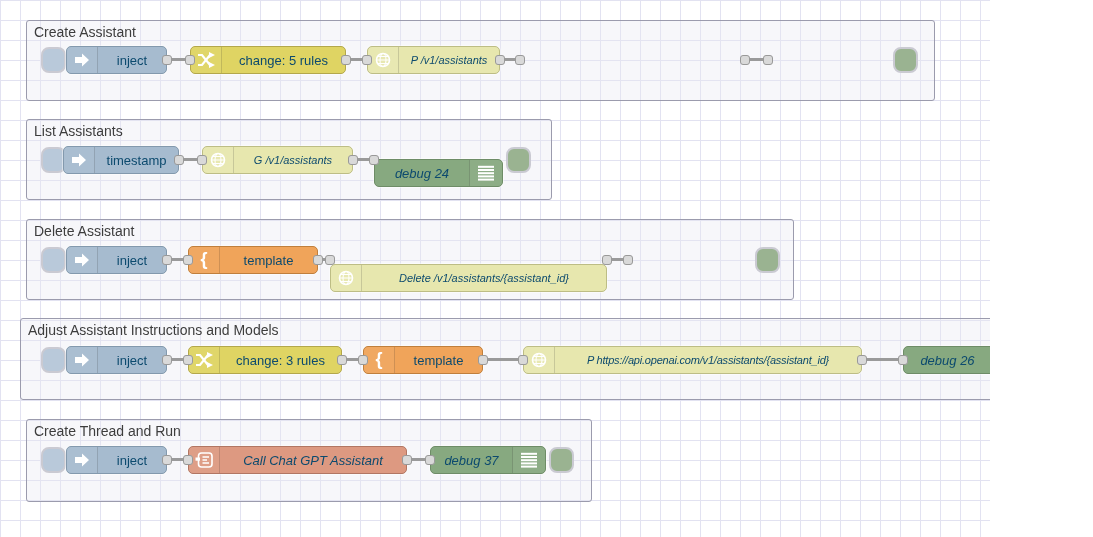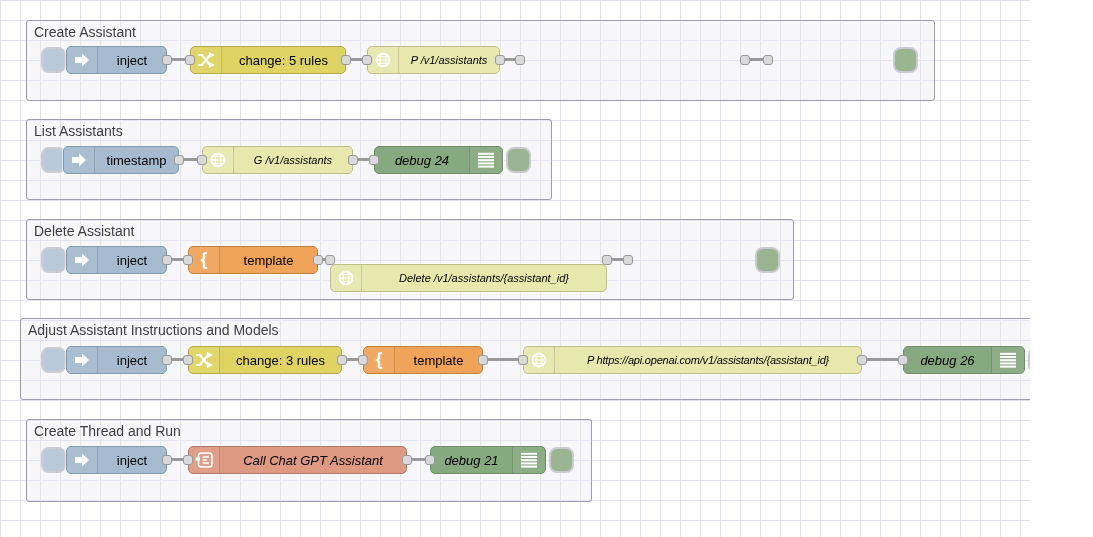--- a/index.html
+++ b/index.html
@@ -3,21 +3,20 @@
 <meta charset="utf-8">
 <style>
   html,body{margin:0;padding:0;}
   body{font-family:"Liberation Sans",sans-serif;}
   #canvas{
     position:relative;width:990px;height:537px;overflow:hidden;
     background-color:#ffffff;
     background-image:linear-gradient(#e2e2f1 1px,transparent 1px),
                      linear-gradient(90deg,#e2e2f1 1px,transparent 1px);
     background-size:20px 20px;
-    padding-left:40px;
   }
   .group{
     position:absolute;border:1px solid #9b9bad;border-radius:3px;
     background:rgba(231,231,242,0.35);z-index:1;
   }
   .group-label{
     position:absolute;top:3px;left:7px;font-size:14px;color:#3d3d3d;white-space:nowrap;
   }
   .node{
     position:absolute;height:28px;border-radius:5px;border:1px solid;z-index:3;
@@ -27,21 +26,21 @@
   .icon-area{
     width:30px;align-self:stretch;display:flex;align-items:center;justify-content:center;
     border-right:1px solid rgba(0,0,0,0.14);background:rgba(255,255,255,0.05);
     border-radius:4px 0 0 4px;flex:0 0 auto;
   }
   .icon-area.right{
     border-right:none;border-left:1px solid rgba(0,0,0,0.14);
     border-radius:0 4px 4px 0;width:32px;
   }
   .label{
-    flex:1;text-align:center;font-size:13px;color:#000000;
+    flex:1;text-align:center;font-size:13px;color:#0c4a6e;
     padding:0 6px;white-space:nowrap;overflow:hidden;
   }
   .italic{font-style:italic;}
   .tight{font-size:12px;letter-spacing:-0.2px;}
   .n-inject{background:#a6bbcf;border-color:#8399ad;}
   .n-change{background:#dfd463;border-color:#b3a74b;}
   .n-http{background:#e7e7ae;border-color:#bdbd85;}
   .n-http .label{font-size:11px;}
   .n-template{background:#f0a45a;border-color:#c07f3c;}
   .n-debug{background:#87a980;border-color:#6e8c67;}
@@ -140,21 +139,21 @@
   <div class="node n-http" style="left:202px;top:146px;width:151px">
     <span class="icon-area">
       <svg width="16" height="16" viewBox="0 0 16 16">
         <circle cx="8" cy="8" r="6.5" fill="none" stroke="#fff" stroke-width="1.6"></circle>
         <ellipse cx="8" cy="8" rx="3" ry="6.5" fill="none" stroke="#fff" stroke-width="1.1"></ellipse>
         <path d="M1.5 8h13M2.5 4.5h11M2.5 11.5h11" stroke="#fff" stroke-width="1.1"></path>
       </svg>
     </span>
     <span class="label italic">G /v1/assistants</span>
   </div>
-  <div class="node n-debug" style="left:374px;top:146px;width:129px">
+  <div class="node n-debug" style="left:374px;top:159px;width:129px">
     <span class="label italic">debug 24</span>
     <span class="icon-area right">
       <svg width="16" height="16" viewBox="0 0 16 16">
           <g fill="#fff">
             <rect y="0.8" width="16" height="2"></rect>
             <rect y="4" width="16" height="2"></rect>
             <rect y="7.2" width="16" height="2"></rect>
             <rect y="10.4" width="16" height="2"></rect>
             <rect y="13.6" width="16" height="2"></rect>
           </g>
@@ -255,21 +254,21 @@
     <span class="icon-area">
       <svg width="18" height="16" viewBox="0 0 18 16">
         <rect x="3.5" y="1" width="13.5" height="14" rx="3" fill="none" stroke="#fff" stroke-width="1.6"></rect>
         <rect x="0.5" y="5.5" width="4.5" height="3.2" fill="#fff"></rect>
         <path d="M7.5 5h6.5M7.5 8h4.5M7.5 11h6.5" stroke="#fff" stroke-width="1.4"></path>
       </svg>
     </span>
     <span class="label italic">Call Chat GPT Assistant</span>
   </div>
   <div class="node n-debug" style="left:430px;top:446px;width:116px">
-    <span class="label italic">debug 21</span>
+    <span class="label italic">debug 37</span>
     <span class="icon-area right">
       <svg width="16" height="16" viewBox="0 0 16 16">
           <g fill="#fff">
             <rect y="0.8" width="16" height="2"></rect>
             <rect y="4" width="16" height="2"></rect>
             <rect y="7.2" width="16" height="2"></rect>
             <rect y="10.4" width="16" height="2"></rect>
             <rect y="13.6" width="16" height="2"></rect>
           </g>
         </svg>

